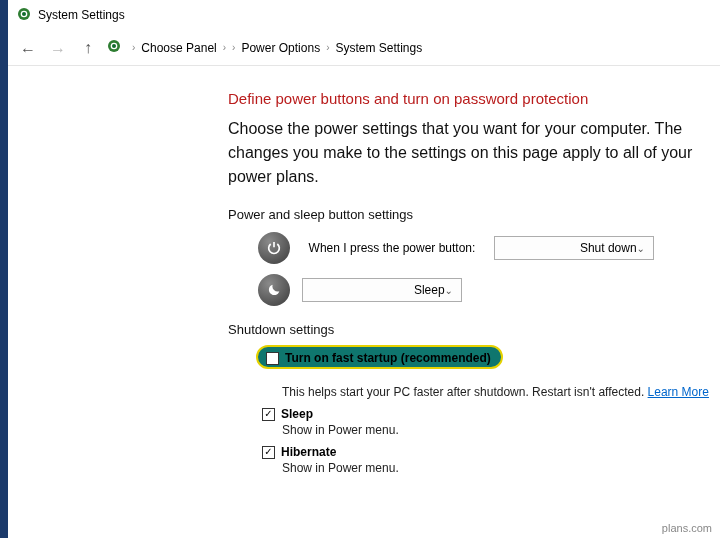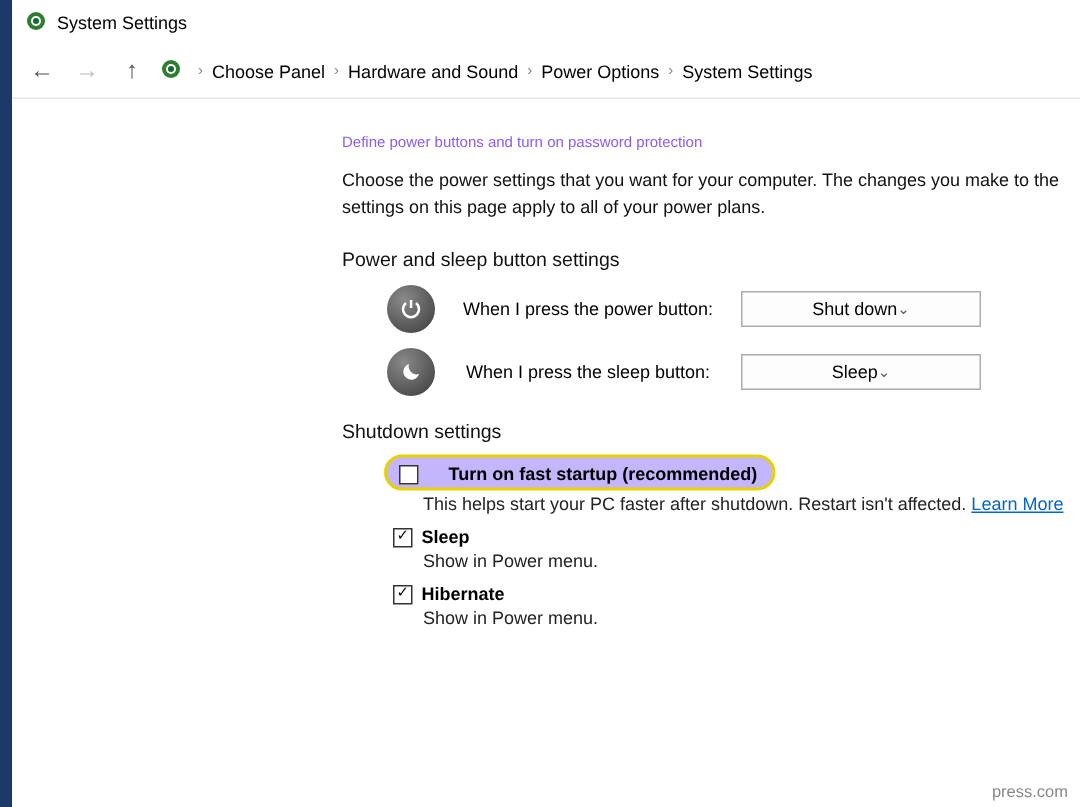--- a/index.html
+++ b/index.html
@@ -46,26 +46,26 @@
       padding-left: 4px;
       font-size: 12px;
       color: #000;
     }
     .breadcrumb .chev { color: #888; font-size: 10px; }
     .breadcrumb .crumb { white-space: nowrap; }
     .content {
       padding: 24px 0 0 220px;
     }
     .heading {
-      color: #8b5cf6;
-      font-size: 10px;
+      color: #b91c1c;
+      font-size: 15px;
       margin-bottom: 10px;
     }
     .subtext {
-      font-size: 12px;
+      font-size: 16px;
       color: #111;
       margin-bottom: 18px;
       line-height: 1.5;
       max-width: 520px;
     }
     .section-label {
       font-size: 13px;
       color: #111;
       margin-bottom: 8px;
     }
@@ -83,38 +83,38 @@
       color: #fff;
     }
     .round-icon svg { width: 16px; height: 16px; }
     .row-label { width: 180px; font-size: 12px; text-align: center; }
     .dropdown {
       width: 160px;
       height: 24px;
       border: 1px solid #adadad;
       display: flex;
       align-items: center;
-      justify-content: center;
+      justify-content: flex-end;
       padding: 0 8px;
       font-size: 12px;
       background: #fdfdfd;
     }
     .dropdown .chev { color: #555; font-size: 10px; }
     .shutdown-section {
       margin-top: 16px;
     }
     .highlight-box {
-      background: #c4b5fd;
+      background: #0f766e;
       border: 2px solid #e6d200;
       border-radius: 14px;
       padding: 4px 10px 2px 8px;
       display: flex;
       align-items: center;
-      gap: 20px;
-      margin: 6px 0 2px 28px;
+      gap: 6px;
+      margin: 6px 0 16px 28px;
       width: fit-content;
     }
     .check-line {
       display: flex;
       align-items: center;
       gap: 6px;
       margin: 8px 0 0 34px;
     }
     .chkbox {
       width: 13px; height: 13px;
@@ -164,21 +164,20 @@
     <svg width="16" height="16" viewBox="0 0 24 24">
         <circle cx="12" cy="12" r="9" fill="#2e7d32"></circle>
         <circle cx="12" cy="12" r="5" fill="#fff"></circle>
         <circle cx="12" cy="12" r="3" fill="#106b2c"></circle>
       </svg>
   </span>
   <span class="breadcrumb">
     <span class="chev">›</span>
     <span class="crumb">Choose Panel</span>
     <span class="chev">›</span>
-    <span class="crumb">Hardware and Sound</span>
     <span class="chev">›</span>
     <span class="crumb">Power Options</span>
     <span class="chev">›</span>
     <span class="crumb">System Settings</span>
   </span>
 </div>
 
 <div class="content">
   <div class="heading">Define power buttons and turn on password protection</div>
   <div class="subtext">Choose the power settings that you want for your computer. The changes you make to the settings on this page apply to all of your power plans.</div>
@@ -198,21 +197,20 @@
       <span class="chev">⌄</span>
     </div>
   </div>
 
   <div class="button-row">
     <div class="round-icon">
       <svg viewBox="0 0 24 24" fill="#fff">
           <path d="M20 14a8 8 0 0 1-10-10 8 8 0 1 0 10 10z"></path>
         </svg>
     </div>
-    <div class="row-label">When I press the sleep button:</div>
     <div class="dropdown">
       <span>Sleep</span>
       <span class="chev">⌄</span>
     </div>
   </div>
 
   <div class="shutdown-section">
     <div class="section-label">Shutdown settings</div>
 
     <div class="highlight-box">
@@ -231,13 +229,13 @@
 
     <div class="check-line">
       <span class="chkbox checked"></span>
       <span class="bold">Hibernate</span>
     </div>
     <div class="desc-line">Show in Power menu.</div>
 
   </div>
 </div>
 
-<div class="watermark">press.com</div>
+<div class="watermark">plans.com</div>
 
 </body></html>

